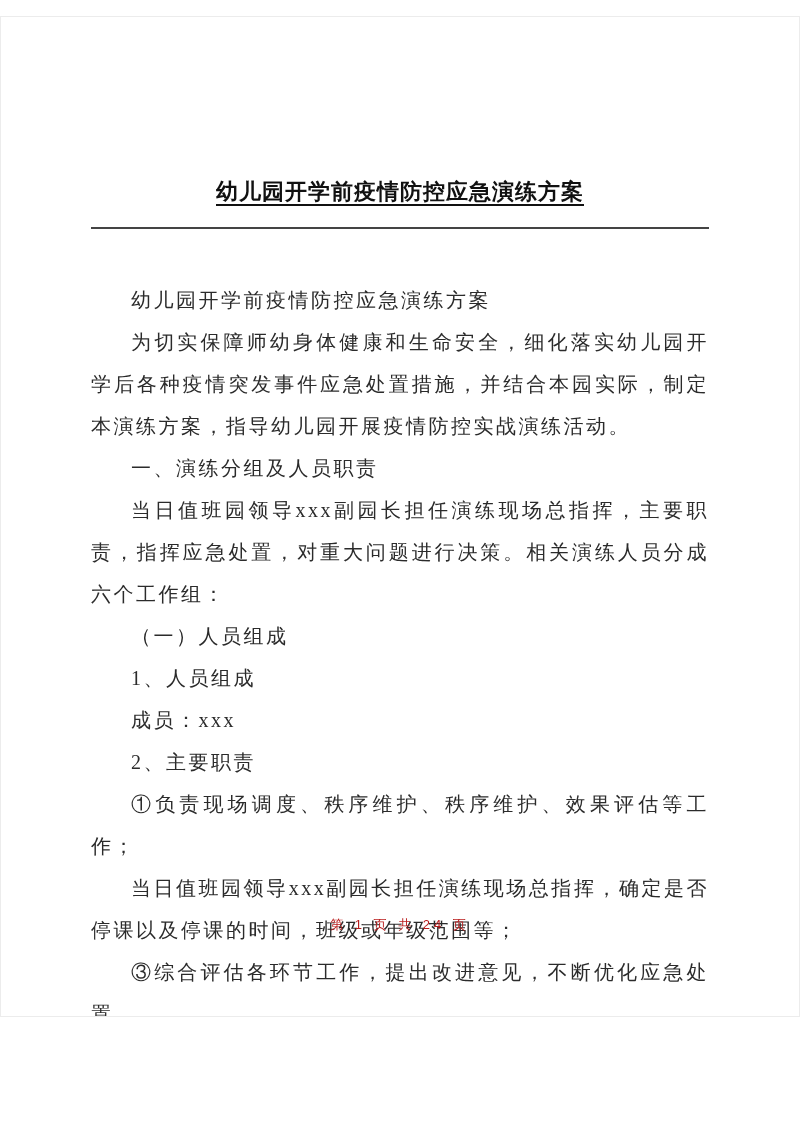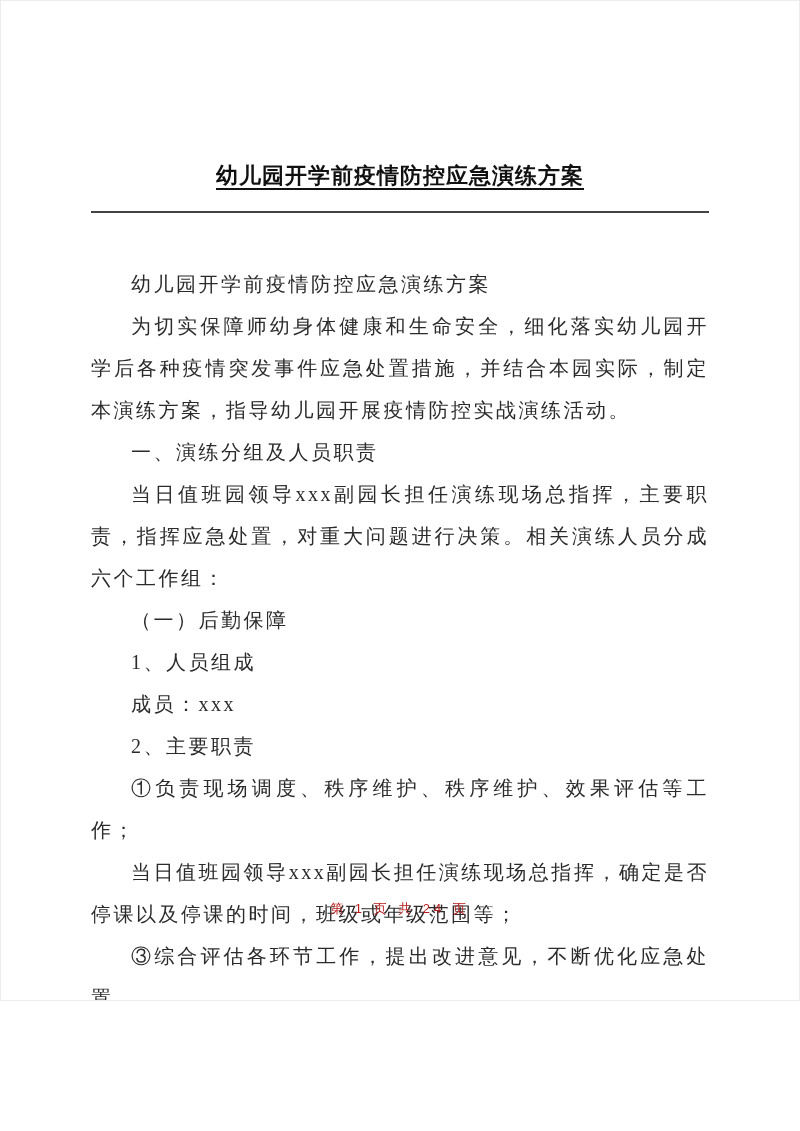--- a/index.html
+++ b/index.html
@@ -5,21 +5,21 @@
   html, body {
     margin: 0;
     padding: 0;
     background: #ffffff;
     font-family: "Liberation Serif", "DejaVu Serif", serif;
   }
   .page {
     position: relative;
     width: 800px;
     height: 1001px;
-    margin: 0 auto;
+    margin: 16px auto;
     background: #ffffff;
     box-sizing: border-box;
     border: 1px solid #ececec;
     overflow: hidden;
     color: #333333;
   }
   .doc-title {
     margin: 160px 90px 0 90px;
     font-size: 22px;
     font-weight: bold;
@@ -66,21 +66,21 @@
 
   <h1 class="doc-title">幼儿园开学前疫情防控应急演练方案</h1>
 
   <div class="title-rule"></div>
 
   <div class="doc-body">
     <p>幼儿园开学前疫情防控应急演练方案</p>
     <p>为切实保障师幼身体健康和生命安全，细化落实幼儿园开学后各种疫情突发事件应急处置措施，并结合本园实际，制定本演练方案，指导幼儿园开展疫情防控实战演练活动。</p>
     <p>一、演练分组及人员职责</p>
     <p>当日值班园领导xxx副园长担任演练现场总指挥，主要职责，指挥应急处置，对重大问题进行决策。相关演练人员分成六个工作组：</p>
-    <p>（一）后勤保障</p>
+    <p>（一）人员组成</p>
     <p>1、人员组成</p>
     <p>成员：xxx</p>
     <p>2、主要职责</p>
     <p>①负责现场调度、秩序维护、秩序维护、效果评估等工作；</p>
     <p>当日值班园领导xxx副园长担任演练现场总指挥，确定是否停课以及停课的时间，班级或年级范围等；</p>
     <p>③综合评估各环节工作，提出改进意见，不断优化应急处置</p>
   </div>
 
   <div class="page-footer">第 1 页 共 24 页</div>
 

